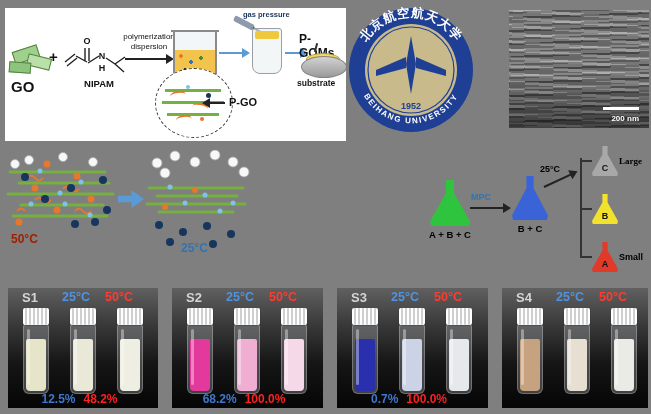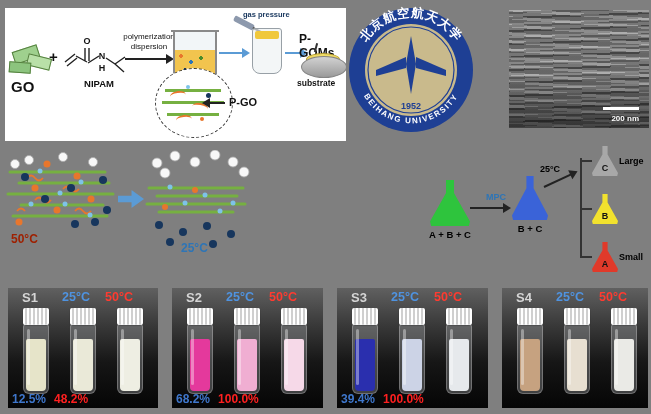--- a/index.html
+++ b/index.html
@@ -89,21 +89,21 @@
   .s-cold{position:absolute;left:54px;top:2px;font-size:12.5px;font-weight:bold;color:#4f93e0;}
   .s-hot{position:absolute;left:97px;top:2px;font-size:12.5px;font-weight:bold;color:#ff3b30;}
   .vial{position:absolute;top:20px;width:30px;height:92px;}
   .v1{left:13px;}.v2{left:60px;}.v3{left:107px;}
   .cap{width:26px;height:17px;margin:0 auto;border-radius:2px;
        background:repeating-linear-gradient(90deg,#ffffff 0 2px,#cfcfcf 2px 4px);box-shadow:0 1px 1px rgba(0,0,0,.5);}
   .vbody{position:relative;width:24px;height:68px;margin:-1px auto 0;border-radius:3px 3px 6px 6px;
          background:rgba(222,228,232,.25);border:1px solid rgba(255,255,255,.25);}
   .liquid{position:absolute;left:2px;right:2px;bottom:2px;height:52px;border-radius:2px 2px 4px 4px;}
   .shine{position:absolute;left:3px;top:4px;width:3px;height:56px;background:rgba(255,255,255,.38);border-radius:2px;}
-  .pcts{position:absolute;left:0;right:7px;bottom:1px;}
+  .pcts{position:absolute;left:0;right:7px;bottom:1px;text-align:center;}
   .pcts span{font-size:12px;font-weight:bold;margin:0 4px;}
   .p-cold{color:#3f77cc;}
   .p-hot{color:#ff2020;}
 </style>
 </head>
 <body>
 
 <div class="canvas">
 
   <section class="scheme">
@@ -274,38 +274,38 @@
         <circle cx="25" cy="92" r="4"></circle>
         <circle cx="68" cy="94" r="4"></circle>
     </g>
     <text x="36" y="102" font-size="12" font-weight="bold" fill="#2e75b6">25°C</text>
   </svg>
 
 
   <div class="flask" style="left: 430px; top: 180px; width: 40px; height: 46px; background-color: rgb(46, 196, 61);"></div>
   <div class="flow-lbl" style="left:420px;top:229px;width:60px;text-align:center;font-size:9.5px;">A + B + C</div>
 
-  <div class="flow-lbl" style="left:479px;top:192px;width:34px;text-align:center;font-size:9px;color:#2e75b6;">MPC</div>
+  <div class="flow-lbl" style="left:464px;top:192px;width:34px;text-align:center;font-size:9px;color:#2e75b6;">MPC</div>
   <div class="harrow" style="left:470px;top:207px;width:34px;"></div>
 
   <div class="flask" style="left: 512px; top: 176px; width: 36px; height: 44px; background-color: rgb(58, 99, 216);"></div>
   <div class="flow-lbl" style="left:508px;top:223px;width:44px;text-align:center;font-size:9.5px;">B + C</div>
 
   <div class="flow-lbl" style="left:540px;top:164px;font-size:9px;">25°C</div>
   <div class="harrow" style="left:544px;top:186px;width:30px;transform:rotate(-25deg);transform-origin:left center;"></div>
 
   <div class="vline" style="left:580px;top:158px;height:100px;"></div>
   <div class="hstub" style="left:582px;top:160px;width:10px;"></div>
   <div class="hstub" style="left:582px;top:208px;width:10px;"></div>
   <div class="hstub" style="left:582px;top:256px;width:10px;"></div>
 
   <div class="flask" style="left: 592px; top: 146px; width: 26px; height: 30px; background-color: rgb(168, 168, 168);">
     <span>C</span>
   </div>
-  <div class="flow-lbl" style="left:619px;top:156px;font-size:9px;">Large</div>
+  <div class="flow-lbl" style="left:619px;top:156px;font-size:9px;font-family:Liberation Serif, serif;">Large</div>
 
   <div class="flask" style="left: 592px; top: 194px; width: 26px; height: 30px; background-color: rgb(242, 226, 46);">
     <span>B</span>
   </div>
   <div class="flow-lbl" style="left:634px;top:204px;font-size:9px;margin-left:24px;">Middle</div>
 
   <div class="flask" style="left: 592px; top: 242px; width: 26px; height: 30px; background-color: rgb(224, 58, 42);">
     <span>A</span>
   </div>
   <div class="flow-lbl" style="left:619px;top:252px;font-size:9px;">Small</div>
@@ -389,21 +389,21 @@
         </div>
       </div>
     <div class="vial v3">
         <div class="cap"></div>
       <div class="vbody">
           <div class="liquid" style="background-color: rgb(230, 233, 236);"></div>
           <div class="shine"></div>
         </div>
       </div>
     <div class="pcts">
-      <span class="p-cold">39.4%</span><span class="p-hot">100.0%</span>
+      <span class="p-cold">0.7%</span><span class="p-hot">100.0%</span>
     </div>
   </div>
 
   <div class="photo" style="left:502px;width:146px;">
     <span class="s-name">S4</span>
     <span class="s-cold">25°C</span>
     <span class="s-hot">50°C</span>
     <div class="vial v1">
         <div class="cap"></div>
       <div class="vbody">

